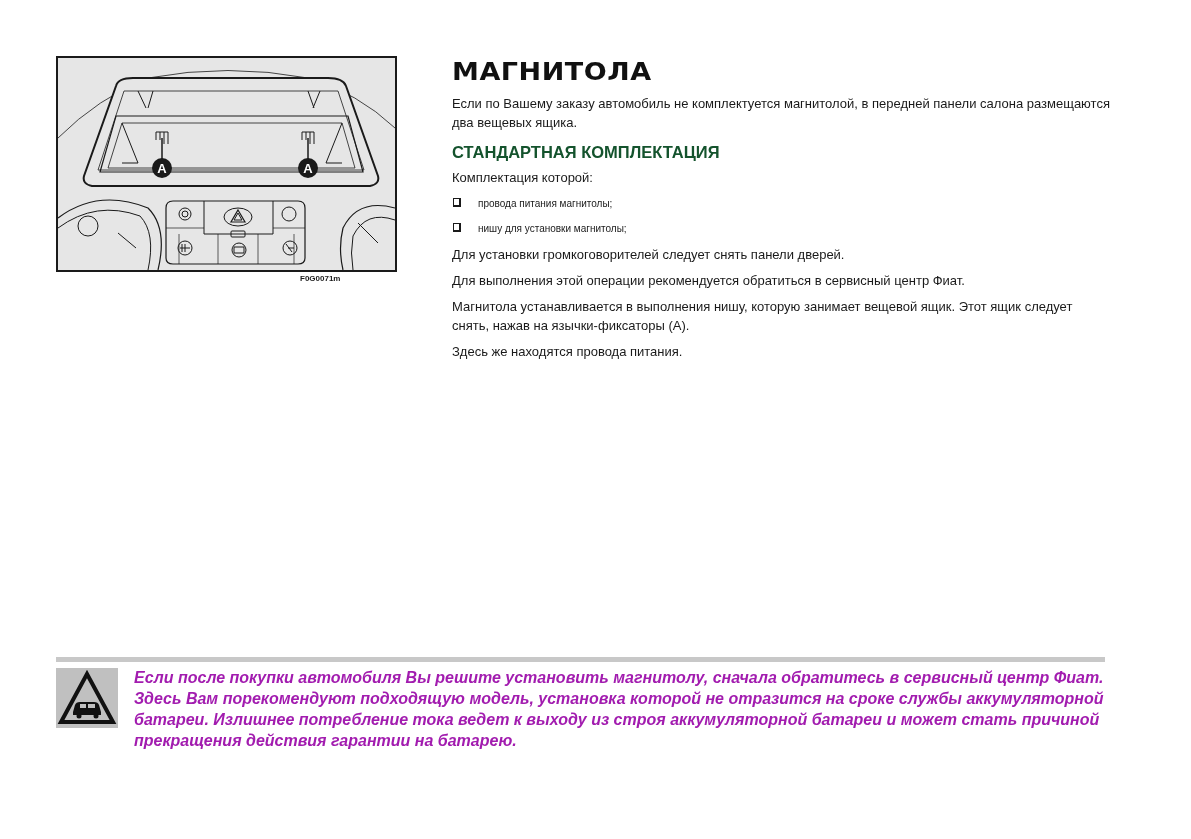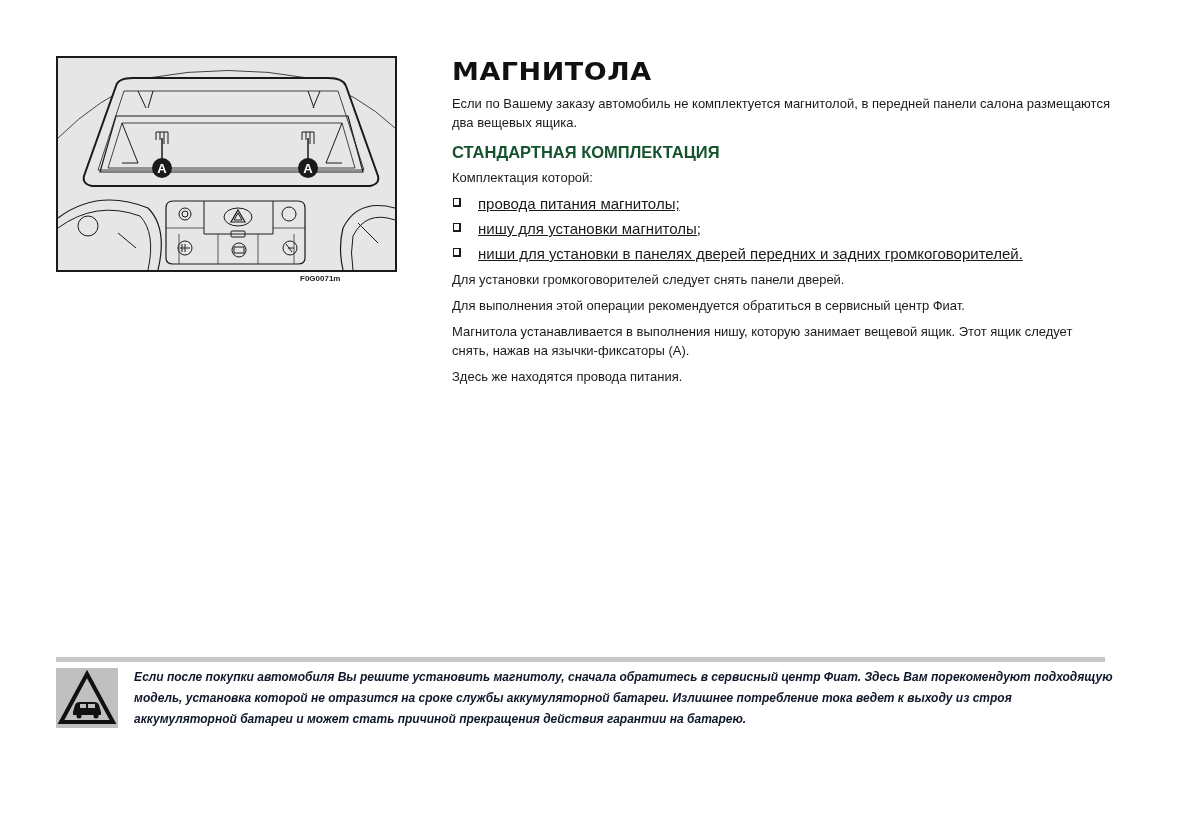--- a/index.html
+++ b/index.html
@@ -12,28 +12,28 @@
     .fig-caption { position: absolute; left: 300px; top: 274px; width: 97px; 
                    font-size: 8px; font-weight: bold; color: #1a1a1a; }
 
     .content { position: absolute; left: 452px; top: 58px; width: 660px; }
     .title { font-family: "DejaVu Sans", sans-serif; font-weight: 900; font-size: 25px;
              letter-spacing: 0.5px; margin: 0 0 8px 0; line-height: 28px; transform: scaleX(1.08);
              transform-origin: left center; color: #111; }
     p.body { font-size: 13px; line-height: 19px; margin: 0 0 7px 0; }
     .subtitle { font-weight: bold; font-size: 16.5px; margin: 10px 0 6px 0; line-height: 20px; color: #14532d; }
     ul.bullets { list-style: none; margin: 0 0 7px 0; padding: 0; }
-    ul.bullets li { font-size: 15px; line-height: 19px; margin: 0 0 6px 0; padding-left: 26px; position: relative; text-decoration: underline; }
+    ul.bullets li { font-size: 10px; line-height: 19px; margin: 0 0 6px 0; padding-left: 26px; position: relative; }
     .bullet-box { position: absolute; left: 1px; top: 4px; width: 8px; height: 9px;
                   border: 1.5px solid #1a1a1a; border-right-width: 2.5px; border-bottom-width: 2.5px; box-sizing: border-box; }
 
     .warn-bar { position: absolute; left: 56px; top: 657px; width: 1049px; height: 5px; background: #c8c8c8; }
     .warn-icon { position: absolute; left: 56px; top: 668px; width: 62px; height: 60px; background: #c0c0c0; }
     .warn-text { position: absolute; left: 134px; top: 667px; width: 980px;
-                 font-weight: bold; font-style: italic; font-size: 12px; line-height: 21px; color: #0f172a; }
+                 font-weight: bold; font-style: italic; font-size: 16px; line-height: 21px; color: #a21caf; }
   </style>
 </head>
 <body>
 
 <div class="figure">
   <svg width="337" height="212" viewBox="0 0 337 212">
     <g fill="none" stroke="#1a1a1a" stroke-width="1">
 
       <path d="M0 80 Q40 40 90 20 Q170 5 250 20 Q300 35 337 70" stroke-width="0.8"></path>
 
@@ -97,21 +97,20 @@
 <div class="fig-caption">F0G0071m</div>
 
 <div class="content">
   <h1 class="title">МАГНИТОЛА</h1>
   <p class="body">Если по Вашему заказу автомобиль не комплектуется магнитолой, в передней панели салона размещаются два вещевых ящика.</p>
   <div class="subtitle">СТАНДАРТНАЯ КОМПЛЕКТАЦИЯ</div>
   <p class="body">Комплектация которой:</p>
   <ul class="bullets">
     <li><span class="bullet-box"></span><span>провода питания магнитолы;</span></li>
     <li><span class="bullet-box"></span><span>нишу для установки магнитолы;</span></li>
-    <li><span class="bullet-box"></span><span>ниши для установки в панелях дверей передних и задних громкоговорителей.</span></li>
   </ul>
   <p class="body">Для установки громкоговорителей следует снять панели дверей.</p>
   <p class="body">Для выполнения этой операции рекомендуется обратиться в сервисный центр Фиат.</p>
   <p class="body">Магнитола устанавливается в выполнения нишу, которую занимает вещевой ящик. Этот ящик следует снять, нажав на язычки-фиксаторы (A).</p>
   <p class="body">Здесь же находятся провода питания.</p>
 </div>
 
 <div class="warn-bar"></div>
 <div class="warn-icon">
   <svg width="62" height="60" viewBox="0 0 62 60">

